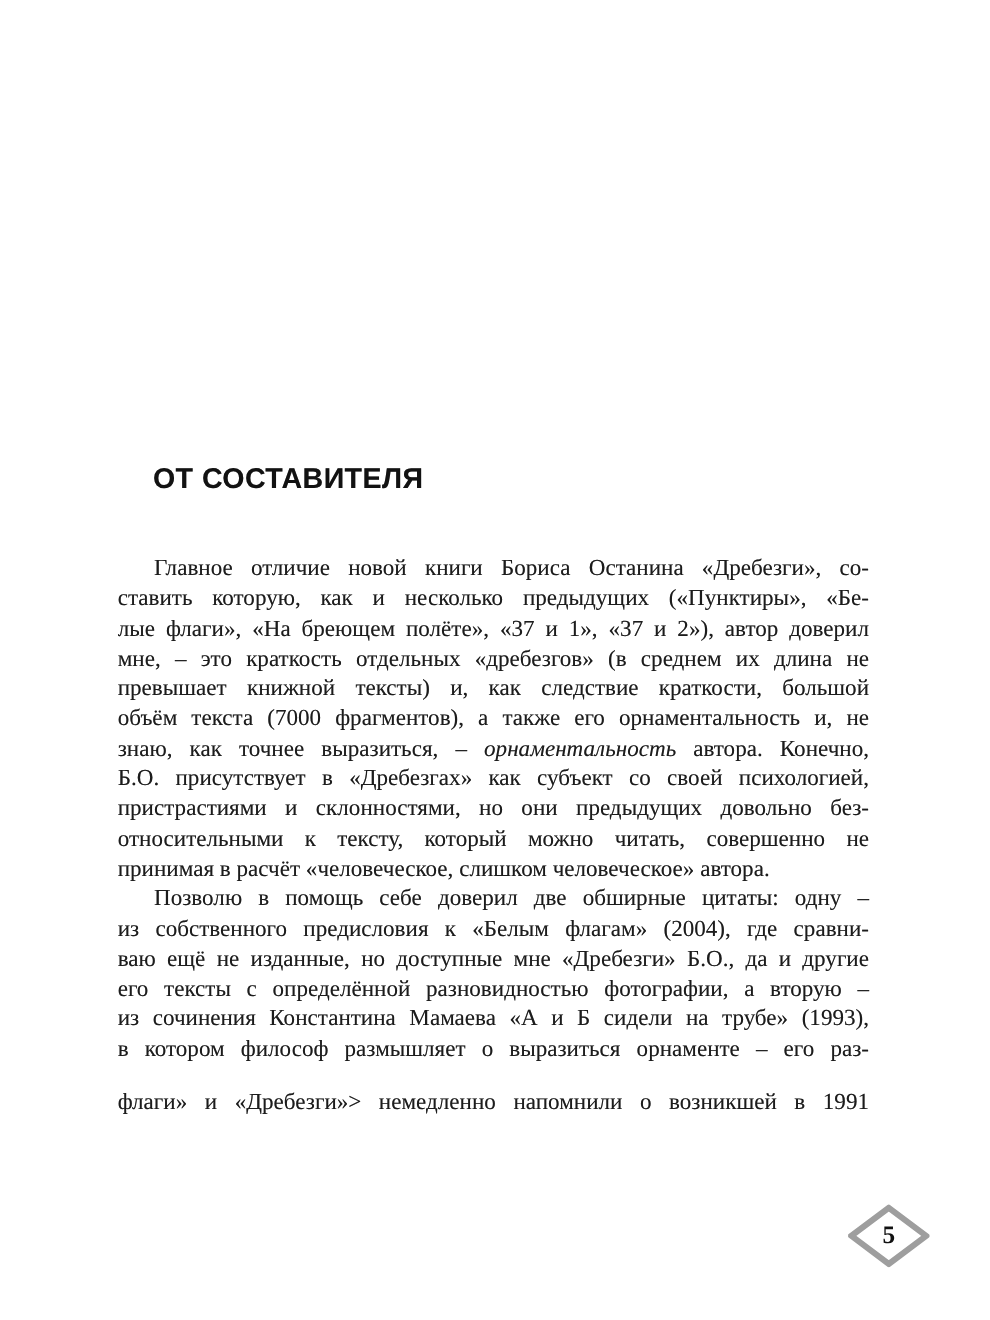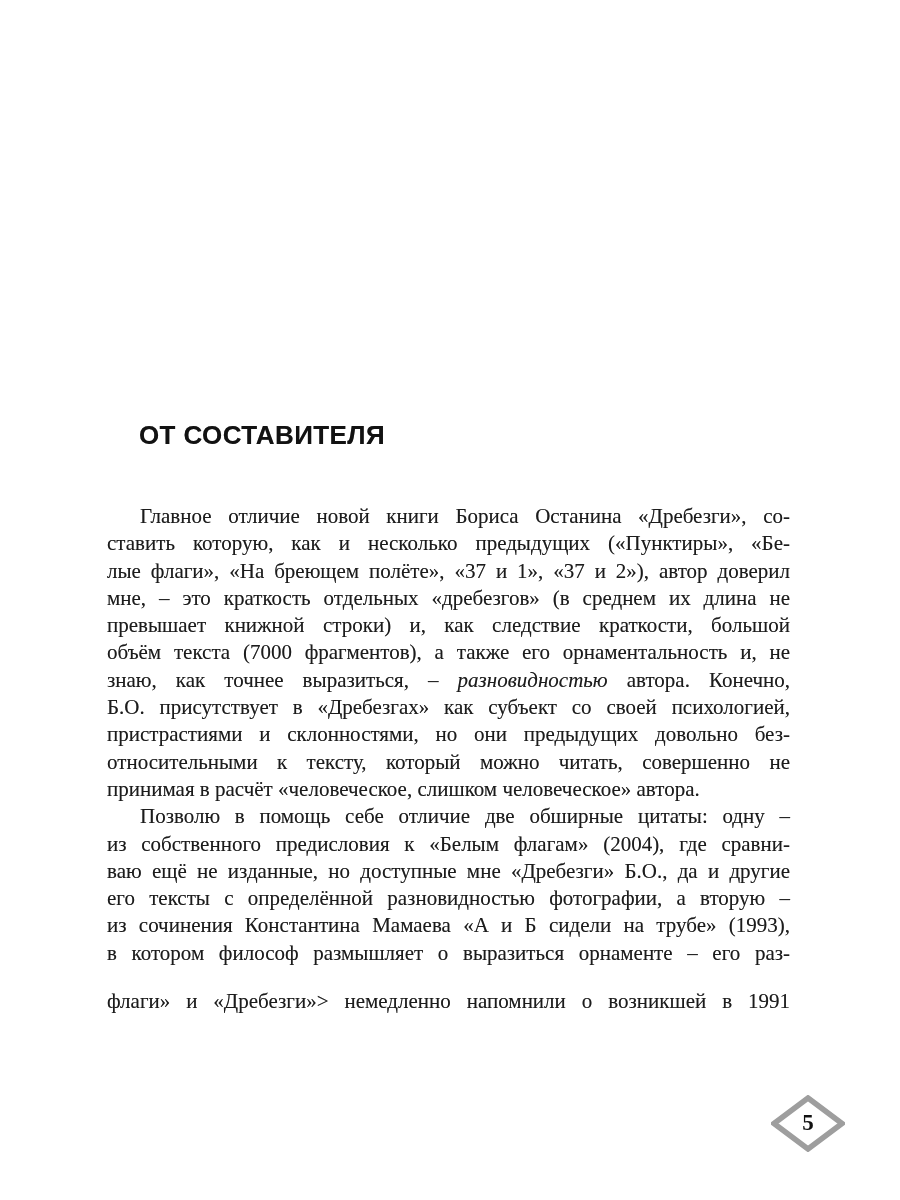--- a/index.html
+++ b/index.html
@@ -79,30 +79,30 @@
 <div id="page">
 
   <h1 class="heading">ОТ СОСТАВИТЕЛЯ</h1>
 
   <div class="textblock" id="paragraph-host">
       <div class="para">
         <div class="line first"><span>Главное отличие новой книги Бориса Останина «Дребезги», со-</span></div>
         <div class="line"><span>ставить которую, как и несколько предыдущих («Пунктиры», «Бе-</span></div>
         <div class="line"><span>лые флаги», «На бреющем полёте», «37 и 1», «37 и 2»), автор доверил</span></div>
         <div class="line"><span>мне, – это краткость отдельных «дребезгов» (в среднем их длина не</span></div>
-        <div class="line"><span>превышает книжной строки) и, как следствие краткости, большой</span></div>
+        <div class="line"><span>превышает книжной тексты) и, как следствие краткости, большой</span></div>
         <div class="line"><span>объём текста (7000 фрагментов), а также его орнаментальность и, не</span></div>
-        <div class="line"><span>знаю, как точнее выразиться, – </span><span class="it">разновидностью</span><span> автора. Конечно,</span></div>
+        <div class="line"><span>знаю, как точнее выразиться, – </span><span class="it">орнаментальность</span><span> автора. Конечно,</span></div>
         <div class="line"><span>Б.О. присутствует в «Дребезгах» как субъект со своей психологией,</span></div>
         <div class="line"><span>пристрастиями и склонностями, но они предыдущих довольно без-</span></div>
         <div class="line"><span>относительными к тексту, который можно читать, совершенно не</span></div>
         <div class="line end"><span>принимая в расчёт «человеческое, слишком человеческое» автора.</span></div>
       </div>
       <div class="para">
-        <div class="line first"><span>Позволю в помощь себе отличие две обширные цитаты: одну –</span></div>
+        <div class="line first"><span>Позволю в помощь себе доверил две обширные цитаты: одну –</span></div>
         <div class="line"><span>из собственного предисловия к «Белым флагам» (2004), где сравни-</span></div>
         <div class="line"><span>ваю ещё не изданные, но доступные мне «Дребезги» Б.О., да и другие</span></div>
         <div class="line"><span>его тексты с определённой разновидностью фотографии, а вторую –</span></div>
         <div class="line"><span>из сочинения Константина Мамаева «А и Б сидели на трубе» (1993),</span></div>
         <div class="line"><span>в котором философ размышляет о выразиться орнаменте – его раз-</span></div>
       </div>
       <div class="para spaced">
         <div class="line"><span>флаги» и «Дребезги»&gt; немедленно напомнили о возникшей в 1991</span></div>
       </div>
     </div>

